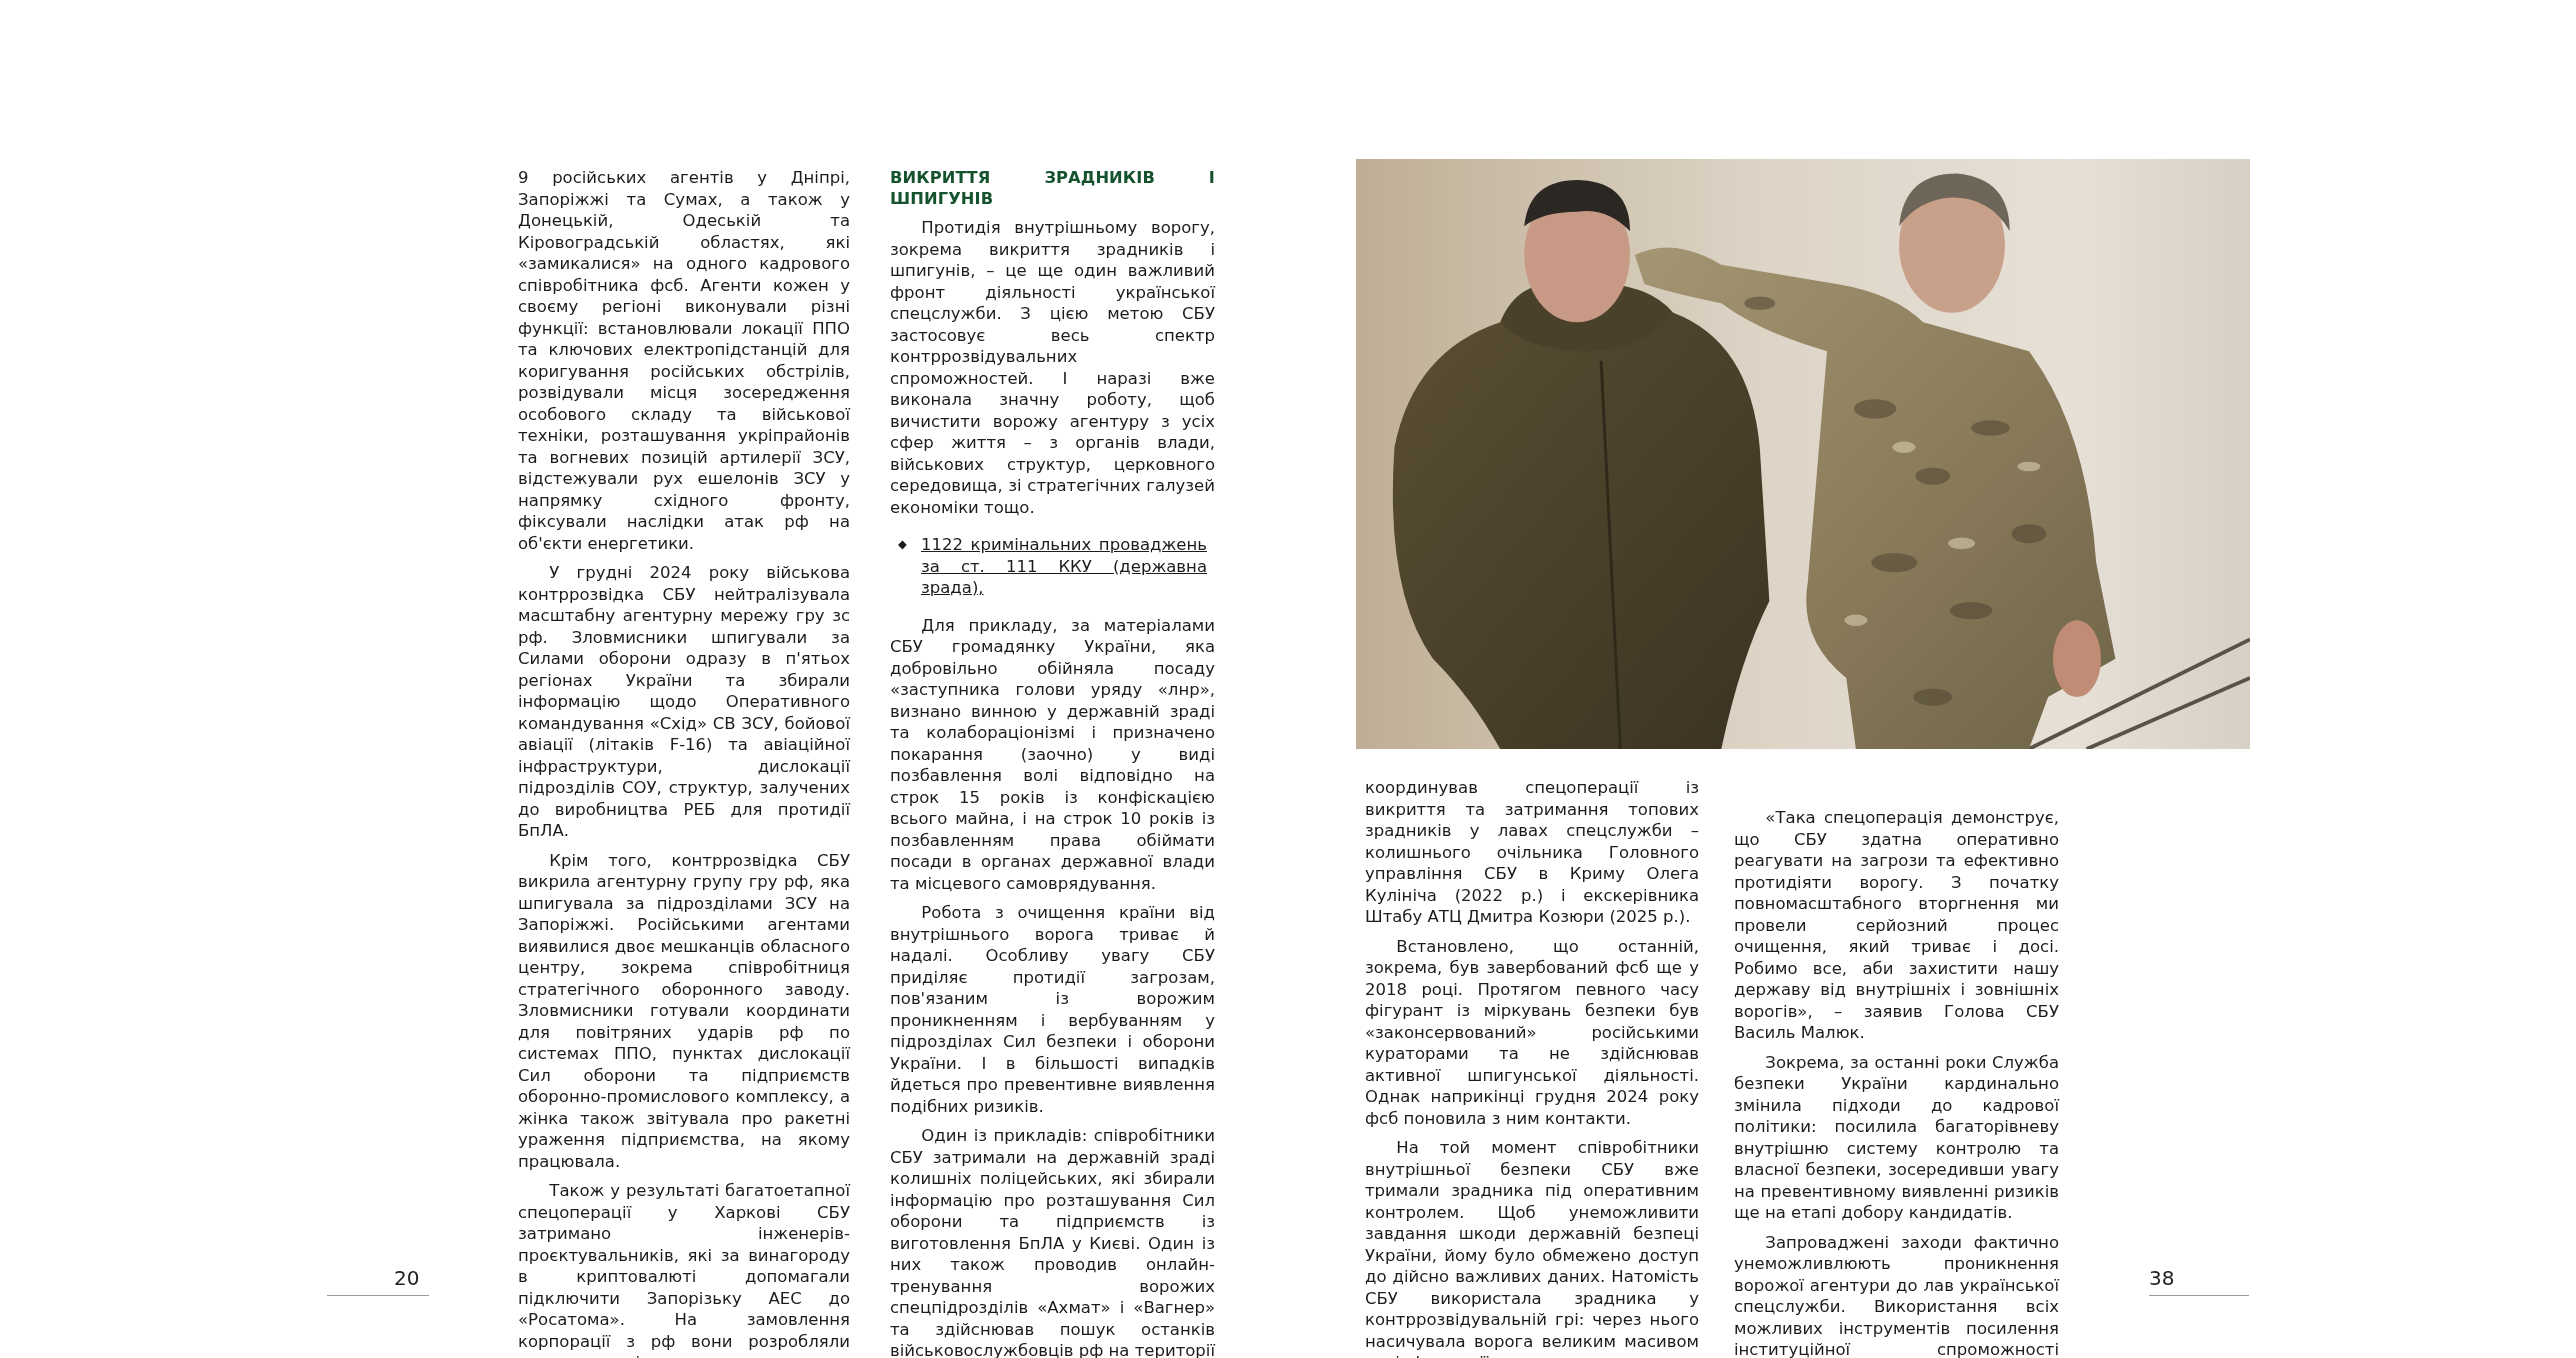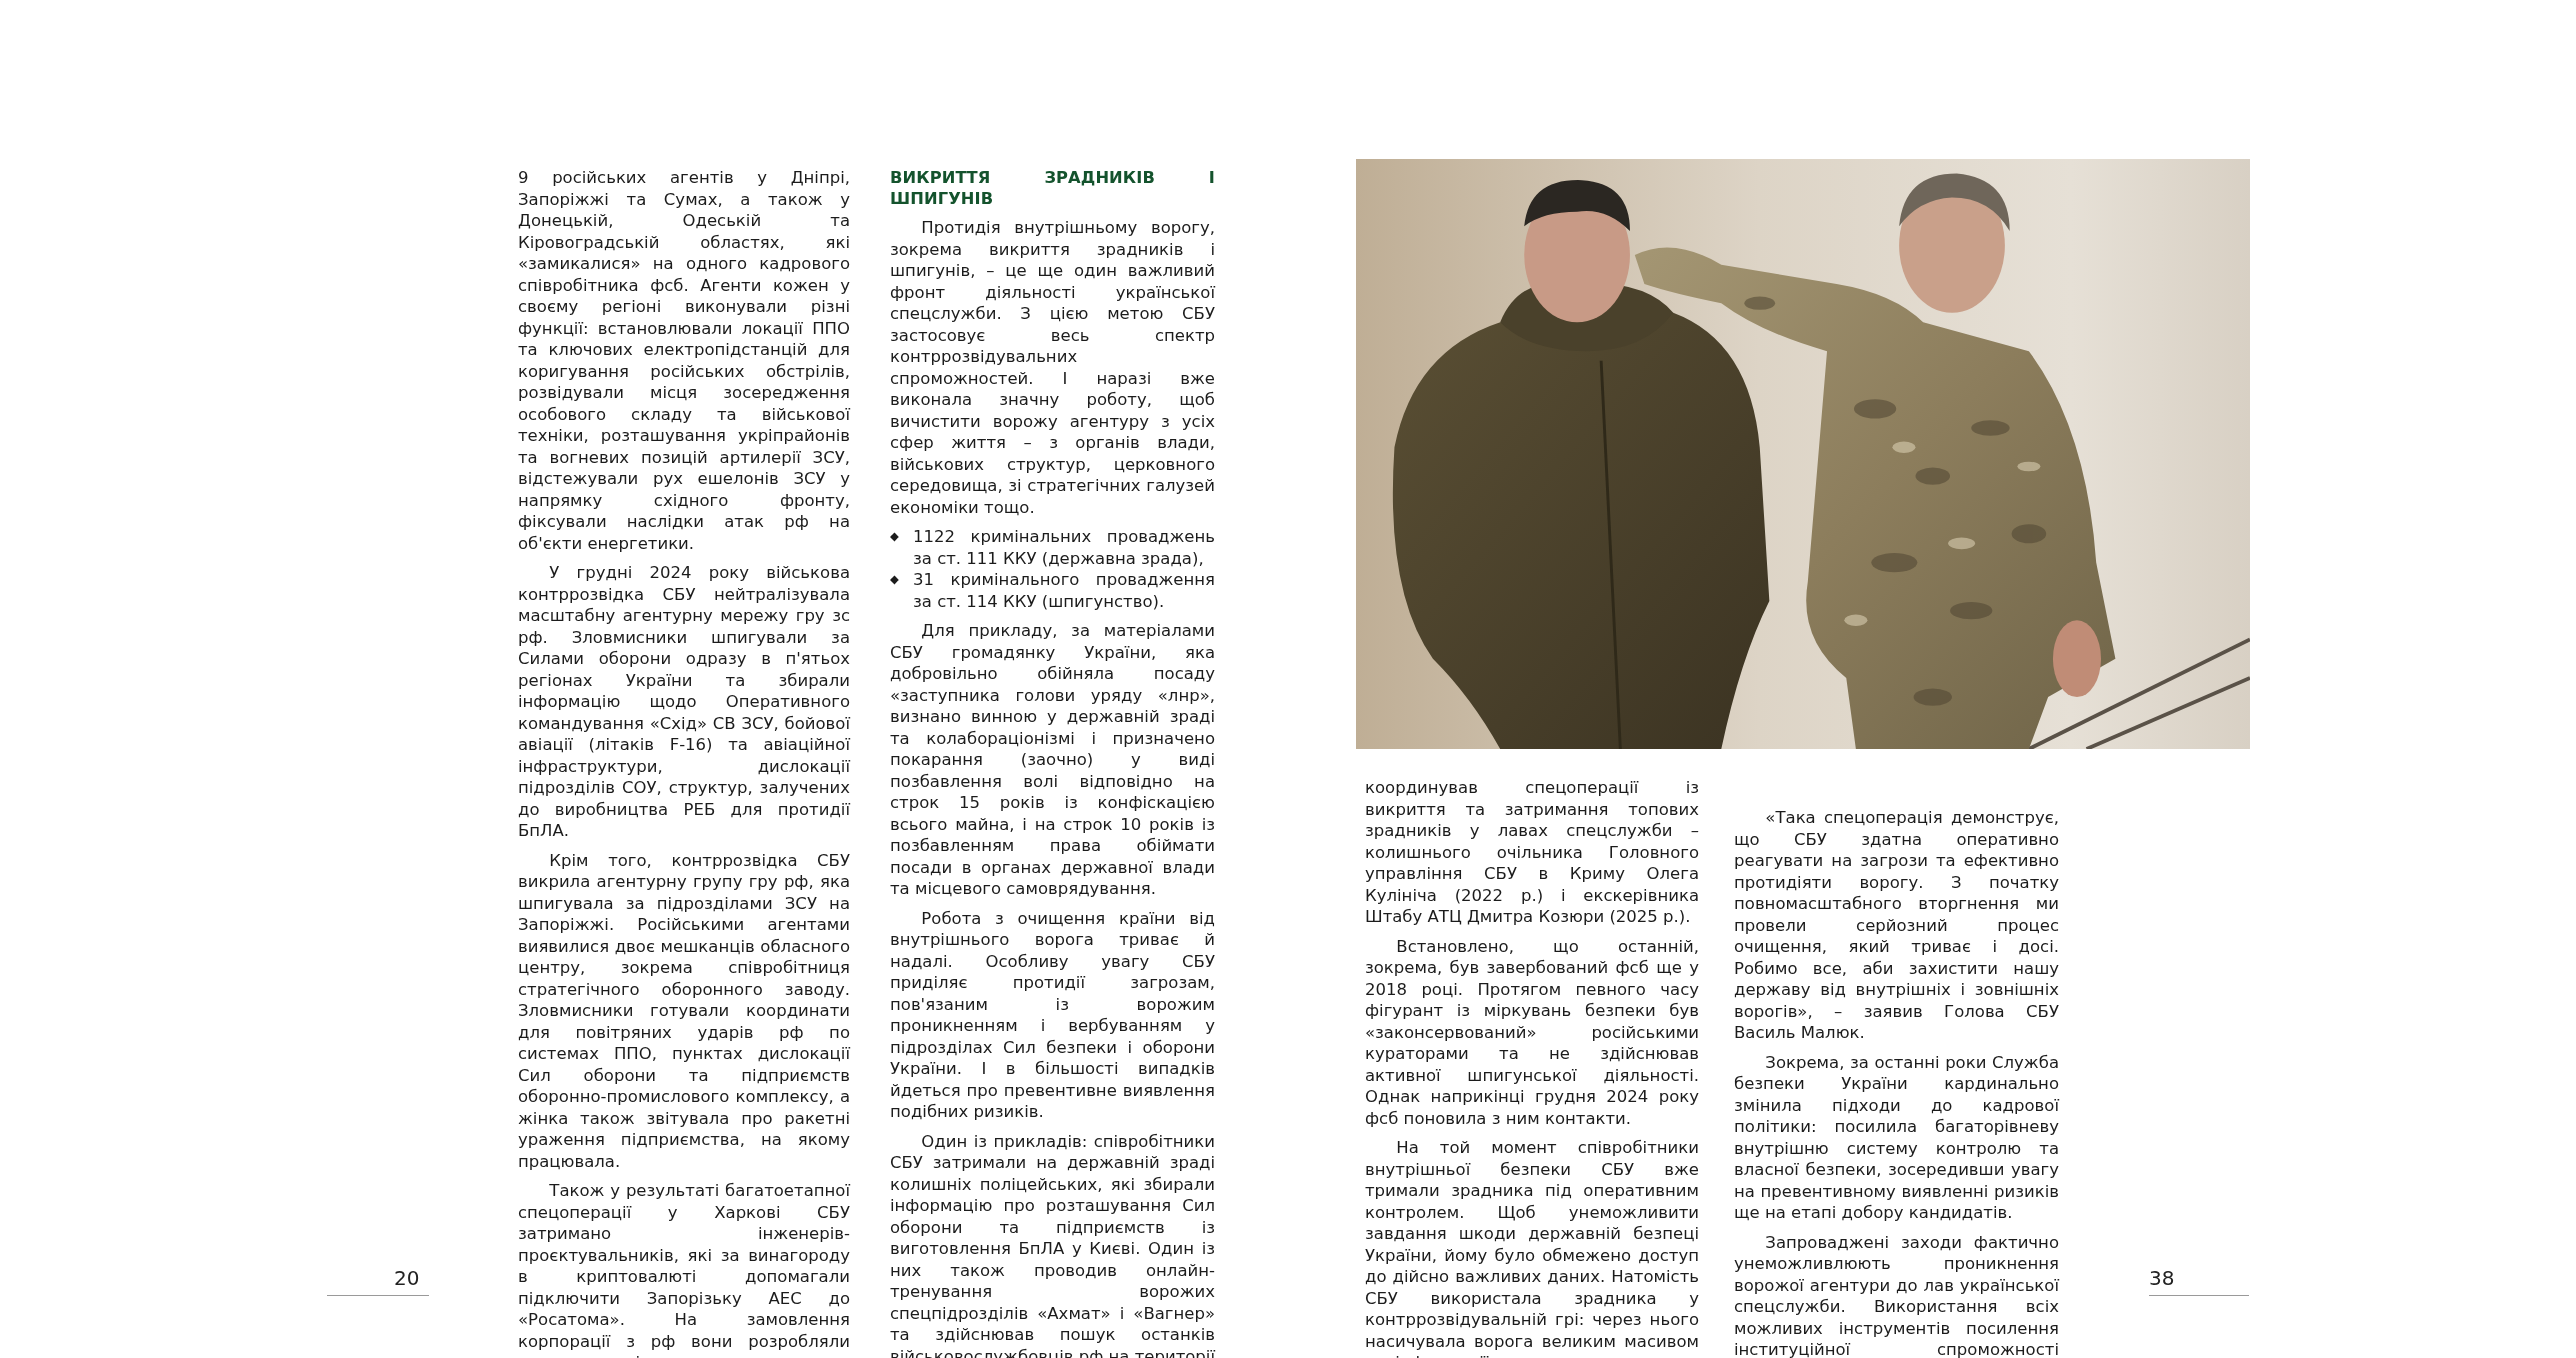--- a/index.html
+++ b/index.html
@@ -7,21 +7,21 @@
          font-family: "DejaVu Sans", sans-serif; color: #1c1c1c; }
   .col { position: absolute; font-size: 16.5px; line-height: 21.5px; text-align: justify; }
   .col p { margin: 8px; text-indent: 1.9em; }
   .col p.noindent { text-indent: 0; }
   #col1 { left: 510px; top: 159px; width: 348px; }
   #col2 { left: 882px; top: 159px; width: 341px; }
   #col3 { left: 1357px; top: 769px; width: 350px; }
   #col4 { left: 1726px; top: 799px; width: 341px; }
   .heading { color: #14532d; font-weight: bold; font-size: 16.3px; line-height: 21px;
              margin: 0 0 21px 0; text-indent: 0 !important; letter-spacing: 0.1px; }
-  ul.bullets { list-style: none; margin: 8px; padding: 0; }
+  ul.bullets { list-style: none; margin: 16px; padding: 0; text-decoration: underline; }
   ul.bullets li { position: relative; padding-left: 23px; }
   ul.bullets li::before { content: "\25C6"; position: absolute; left: 0; top: 0; font-size: 11.5px; color: #1c1c1c; }
   .photo { position: absolute; left: 1356px; top: 159px; width: 894px; height: 590px; overflow: hidden;
            background: linear-gradient(100deg, #c9bca7 0%, #ddd3c4 40%, #e4ddd2 70%, #d6cdc0 100%); }
   .photo svg { width: 100%; height: 100%; display: block; }
   .pagenum { position: absolute; font-size: 20px; color: #222; top: 1266px; }
   #pn-left { left: 394px; }
   #pn-right { left: 2149px; }
   .rule { position: absolute; height: 1px; background: #9a9a9a; top: 1295px; }
   #rule-left { left: 327px; width: 102px; }
@@ -35,21 +35,20 @@
   <p>У грудні 2024 року військова контррозвідка СБУ нейтралізувала масштабну агентурну мережу гру зс рф. Зловмисники шпигували за Силами оборони одразу в п'ятьох регіонах України та збирали інформацію щодо Оперативного командування «Схід» СВ ЗСУ, бойової авіації (літаків F-16) та авіаційної інфраструктури, дислокації підрозділів СОУ, структур, залучених до виробництва РЕБ для протидії БпЛА.</p>
   <p>Крім того, контррозвідка СБУ викрила агентурну групу гру рф, яка шпигувала за підрозділами ЗСУ на Запоріжжі. Російськими агентами виявилися двоє мешканців обласного центру, зокрема співробітниця стратегічного оборонного заводу. Зловмисники готували координати для повітряних ударів рф по системах ППО, пунктах дислокації Сил оборони та підприємств оборонно-промислового комплексу, а жінка також звітувала про ракетні ураження підприємства, на якому працювала.</p>
   <p>Також у результаті багатоетапної спецоперації у Харкові СБУ затримано інженерів-проєктувальників, які за винагороду в криптовалюті допомагали підключити Запорізьку АЕС до «Росатома». На замовлення корпорації з рф вони розробляли науково-дослідну та проєктну документацію для модернізації російських атомних станцій, зокрема Курської, Ростовської, Нововоронезької та Балаковської. У подальшому фігуранти справи мали допомогти окупантам повністю інтегрувати Запорізьку атомну електростанцію до енергетичної системи рф.</p>
 </div>
 
 <div id="col2" class="col">
   <p class="heading">ВИКРИТТЯ ЗРАДНИКІВ І ШПИГУНІВ</p>
   <p>Протидія внутрішньому ворогу, зокрема викриття зрадників і шпигунів, – це ще один важливий фронт діяльності української спецслужби. З цією метою СБУ застосовує весь спектр контррозвідувальних спроможностей. І наразі вже виконала значну роботу, щоб вичистити ворожу агентуру з усіх сфер життя – з органів влади, військових структур, церковного середовища, зі стратегічних галузей економіки тощо.</p>
   <ul class="bullets">
     <li>1122 кримінальних проваджень за ст. 111 ККУ (державна зрада),</li>
-    <li>31 кримінального провадження за ст. 114 ККУ (шпигунство).</li>
   </ul>
   <p>Для прикладу, за матеріалами СБУ громадянку України, яка добровільно обійняла посаду «заступника голови уряду «лнр», визнано винною у державній зраді та колабораціонізмі і призначено покарання (заочно) у виді позбавлення волі відповідно на строк 15 років із конфіскацією всього майна, і на строк 10 років із позбавленням права обіймати посади в органах державної влади та місцевого самоврядування.</p>
   <p>Робота з очищення країни від внутрішнього ворога триває й надалі. Особливу увагу СБУ приділяє протидії загрозам, пов'язаним із ворожим проникненням і вербуванням у підрозділах Сил безпеки і оборони України. І в більшості випадків йдеться про превентивне виявлення подібних ризиків.</p>
   <p>Один із прикладів: співробітники СБУ затримали на державній зраді колишніх поліцейських, які збирали інформацію про розташування Сил оборони та підприємств із виготовлення БпЛА у Києві. Один із них також проводив онлайн-тренування ворожих спецпідрозділів «Ахмат» і «Вагнер» та здійснював пошук останків військовослужбовців рф на території Київської області.</p>
   <p>Надзвичайно важливим є внутрішнє очищення самої Служби від будь-якого російського впливу. Цей напрям є одним із головних пріоритетів Голови СБУ Василя Малюка. Тож він особисто</p>
 </div>
 
 <div id="pn-left" class="pagenum">20</div>
 <div id="rule-left" class="rule"></div>
 

